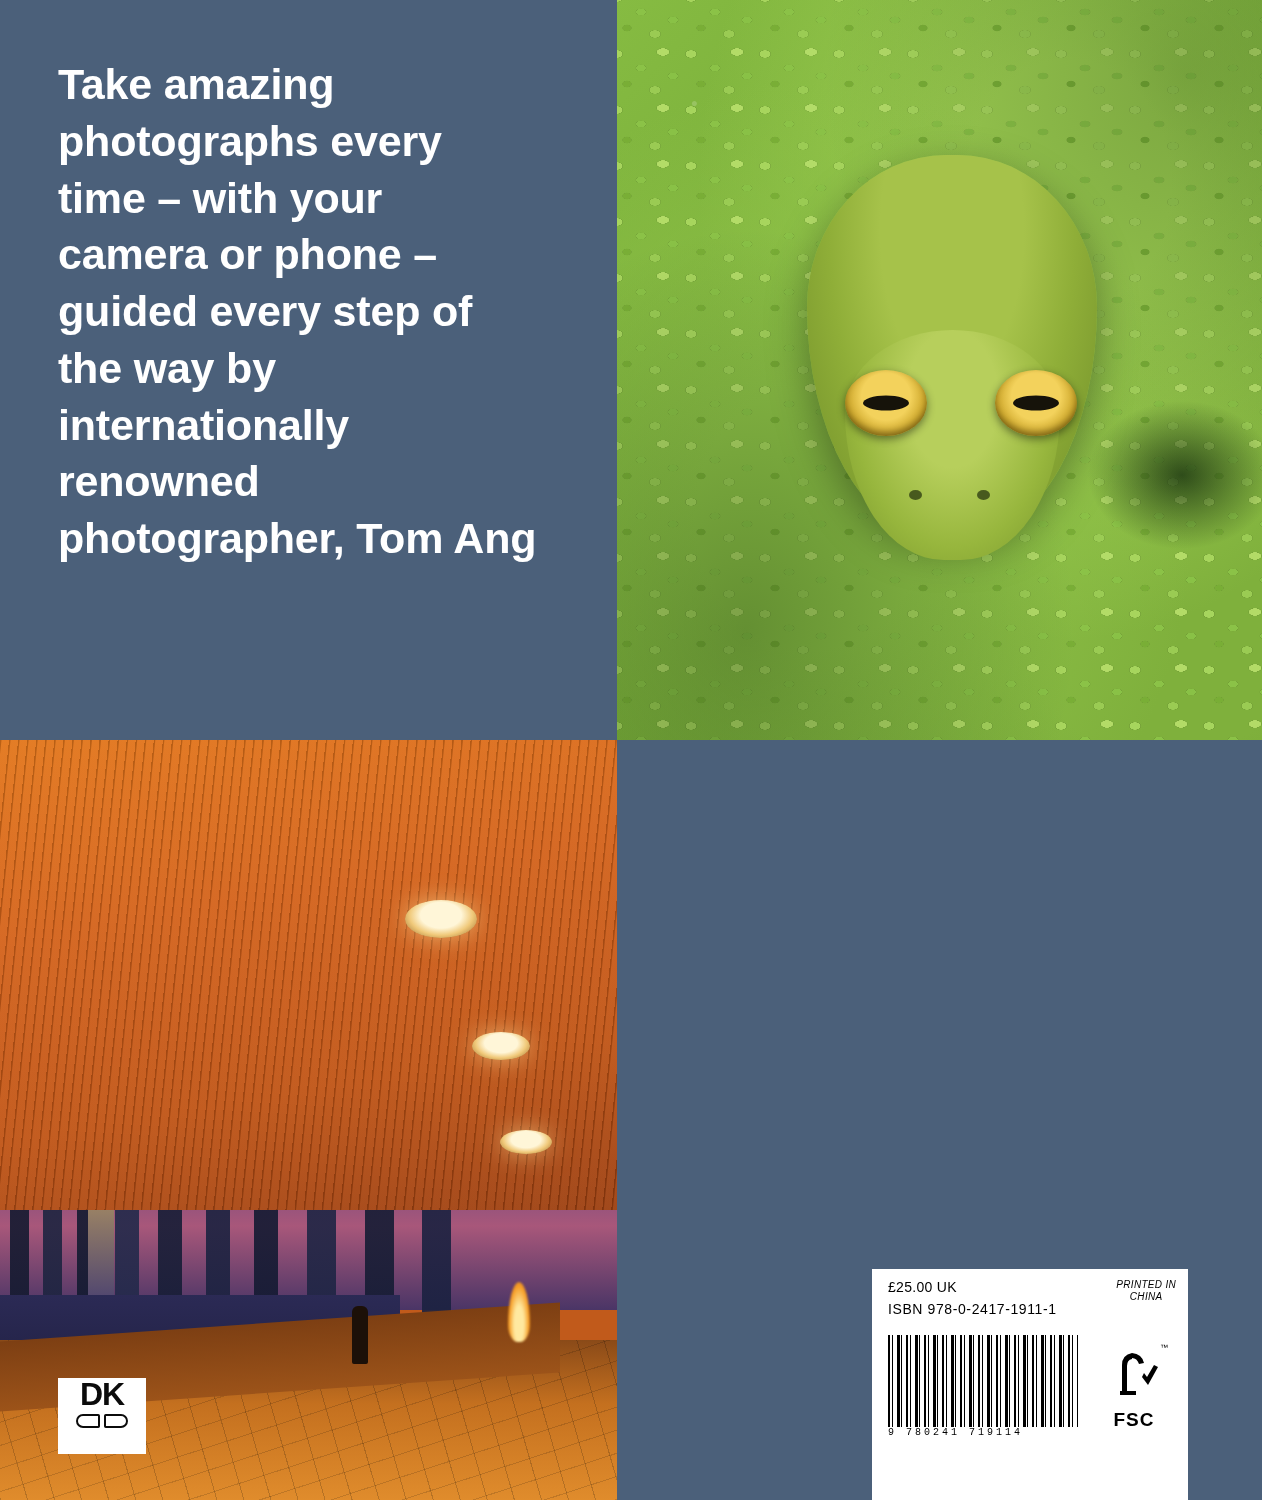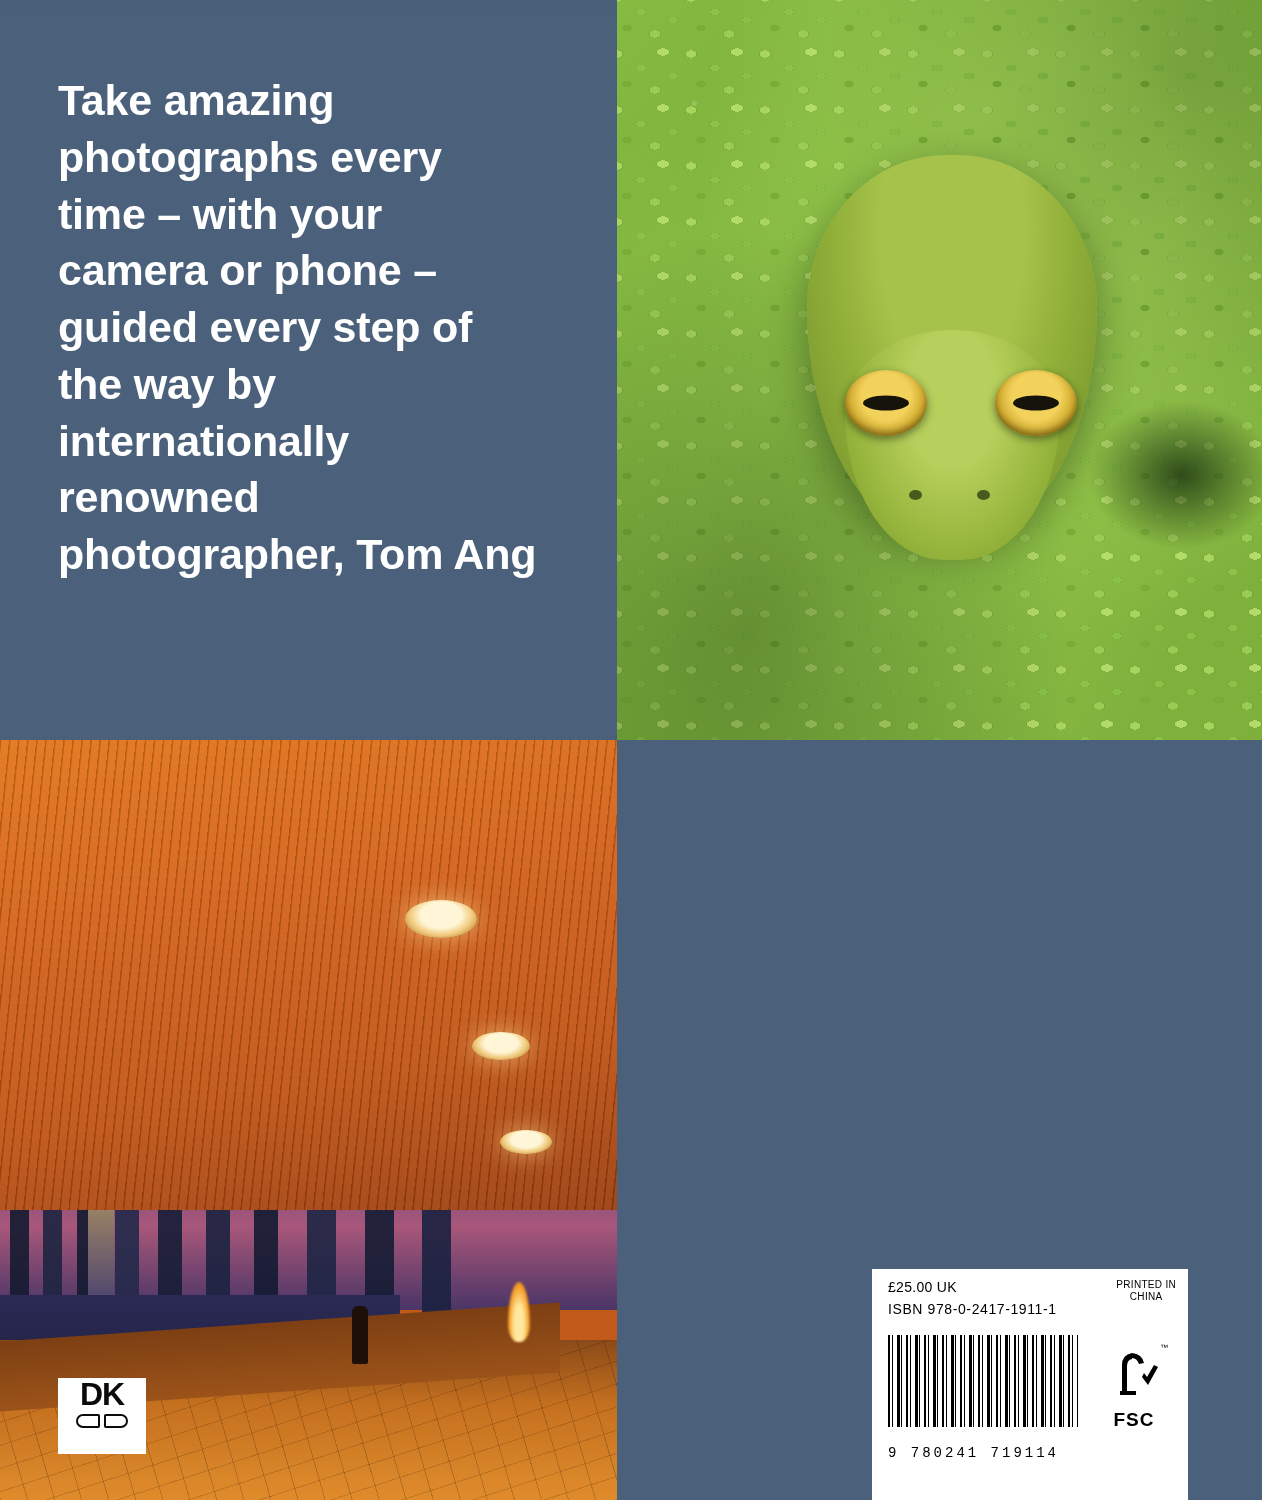--- a/index.html
+++ b/index.html
@@ -16,21 +16,21 @@
     height: 1500px;
     background: #4a5f78;
     overflow: hidden;
   }
 
   
   .quad {
     position: absolute;
     overflow: hidden;
   }
-  .q-tl { left: 0; top: 16px; width: 617px; height: 740px; background: #4b607a; padding-left: 45px; }
+  .q-tl { left: 0; top: 0; width: 617px; height: 740px; background: #4b607a; padding-left: 45px; }
   .q-tr { left: 617px; top: 0; width: 645px; height: 740px; background: #6f9a34; }
   .q-bl { left: 0; top: 740px; width: 617px; height: 760px; background: #c15a1b; }
   .q-br { left: 617px; top: 740px; width: 645px; height: 760px; background: #4b607a; }
 
   
   .blurb {
     position: absolute;
     left: 58px;
     top: 56px;
     width: 480px;
@@ -330,39 +330,40 @@
     letter-spacing: 0.6px;
   }
   .bc-printed {
     position: absolute;
     right: 12px;
     top: 10px;
     font-size: 10px;
     line-height: 1.2;
     text-align: center;
     letter-spacing: 0.3px;
+    font-style: italic;
   }
   .bars {
     position: absolute;
     left: 16px;
     top: 66px;
     width: 190px;
     height: 92px;
     background-image: repeating-linear-gradient(
       90deg,
       #000 0 2px, #fff 2px 4px, #000 4px 5px, #fff 5px 9px,
       #000 9px 12px, #fff 12px 13px, #000 13px 14px, #fff 14px 18px
     );
   }
   .bars-num {
     position: absolute;
     left: 16px;
-    top: 176px;
+    top: 158px;
     width: 190px;
-    font-size: 14px;
+    font-size: 10px;
     letter-spacing: 3px;
     font-family: "Liberation Mono", monospace;
   }
   .fsc {
     position: absolute;
     right: 16px;
     top: 78px;
     width: 76px;
     text-align: center;
   }

